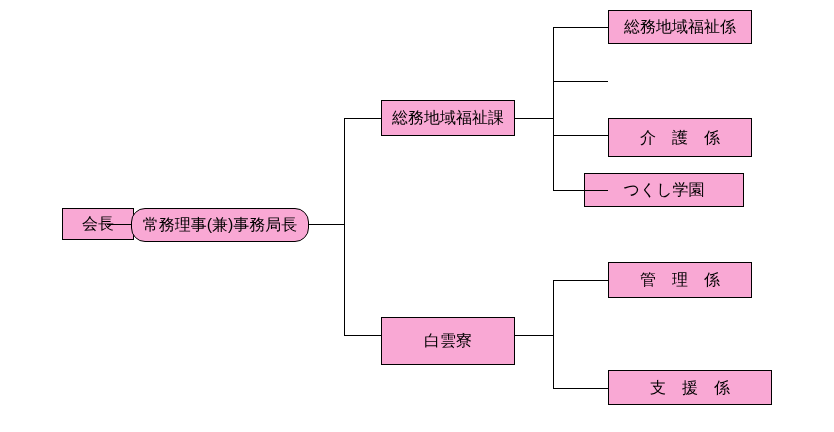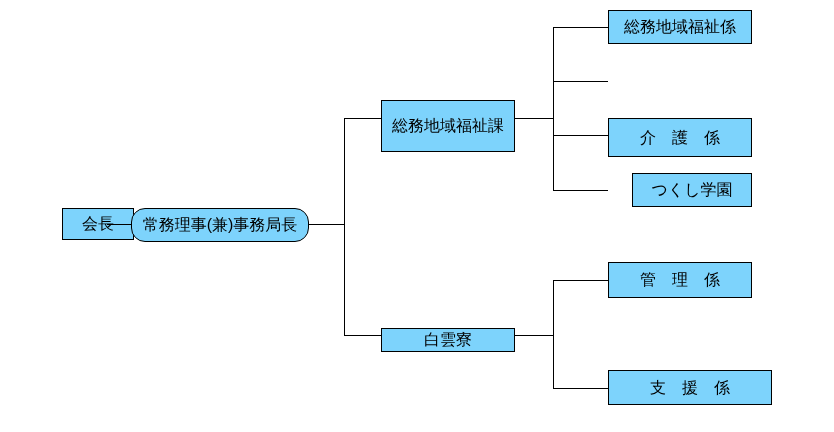--- a/index.html
+++ b/index.html
@@ -13,21 +13,21 @@
     height: 432px;
     background: #ffffff;
     font-family: "Liberation Sans", sans-serif;
     color: #000000;
     overflow: hidden;
   }
   .node {
     position: absolute;
     box-sizing: border-box;
     border: 1px solid #000000;
-    background: #7dd3fc;
+    background: #f9a8d4;
     display: flex;
     align-items: center;
     justify-content: center;
     font-size: 16px;
     line-height: 1;
     white-space: nowrap;
   }
   .hline {
     position: absolute;
     height: 1px;
@@ -41,30 +41,30 @@
 </style>
 </head>
 <body>
 
 <div class="canvas">
 
   <div class="node" style="left:35px; top:208px; width:72px; height:32px;margin-left:27px;">会長</div>
 
   <div class="node" style="left:131px; top:208px; width:178px; height:34px;border-radius:14px;">常務理事(兼)事務局長</div>
 
-  <div class="node" style="left:381px; top:100px; width:134px; height:52px;">総務地域福祉課</div>
+  <div class="node" style="left:381px; top:100px; width:134px; height:36px;">総務地域福祉課</div>
 
-  <div class="node" style="left:381px; top:317px; width:134px; height:24px;margin-top:11px;">白雲寮</div>
+  <div class="node" style="left:381px; top:317px; width:134px; height:48px;">白雲寮</div>
 
   <div class="node" style="left:608px; top:10px; width:144px; height:34px;">総務地域福祉係</div>
 
 
   <div class="node" style="left:608px; top:118px; width:144px; height:39px;">介　護　係</div>
 
-  <div class="node" style="left:632px; top:173px; width:120px; height:34px;">つくし学園</div>
+  <div class="node" style="left:584px; top:173px; width:160px; height:34px;">つくし学園</div>
 
   <div class="node" style="left:608px; top:262px; width:144px; height:36px;">管　理　係</div>
 
   <div class="node" style="left:608px; top:370px; width:164px; height:35px;">支　援　係</div>
 
   <div class="hline" style="left:107px; top:224px; width:24px;"></div>
 
   <div class="hline" style="left:309px; top:224px; width:35px;"></div>
   <div class="vline" style="left:344px; top:118px; height:217px;"></div>
   <div class="hline" style="left:344px; top:118px; width:37px;"></div>

